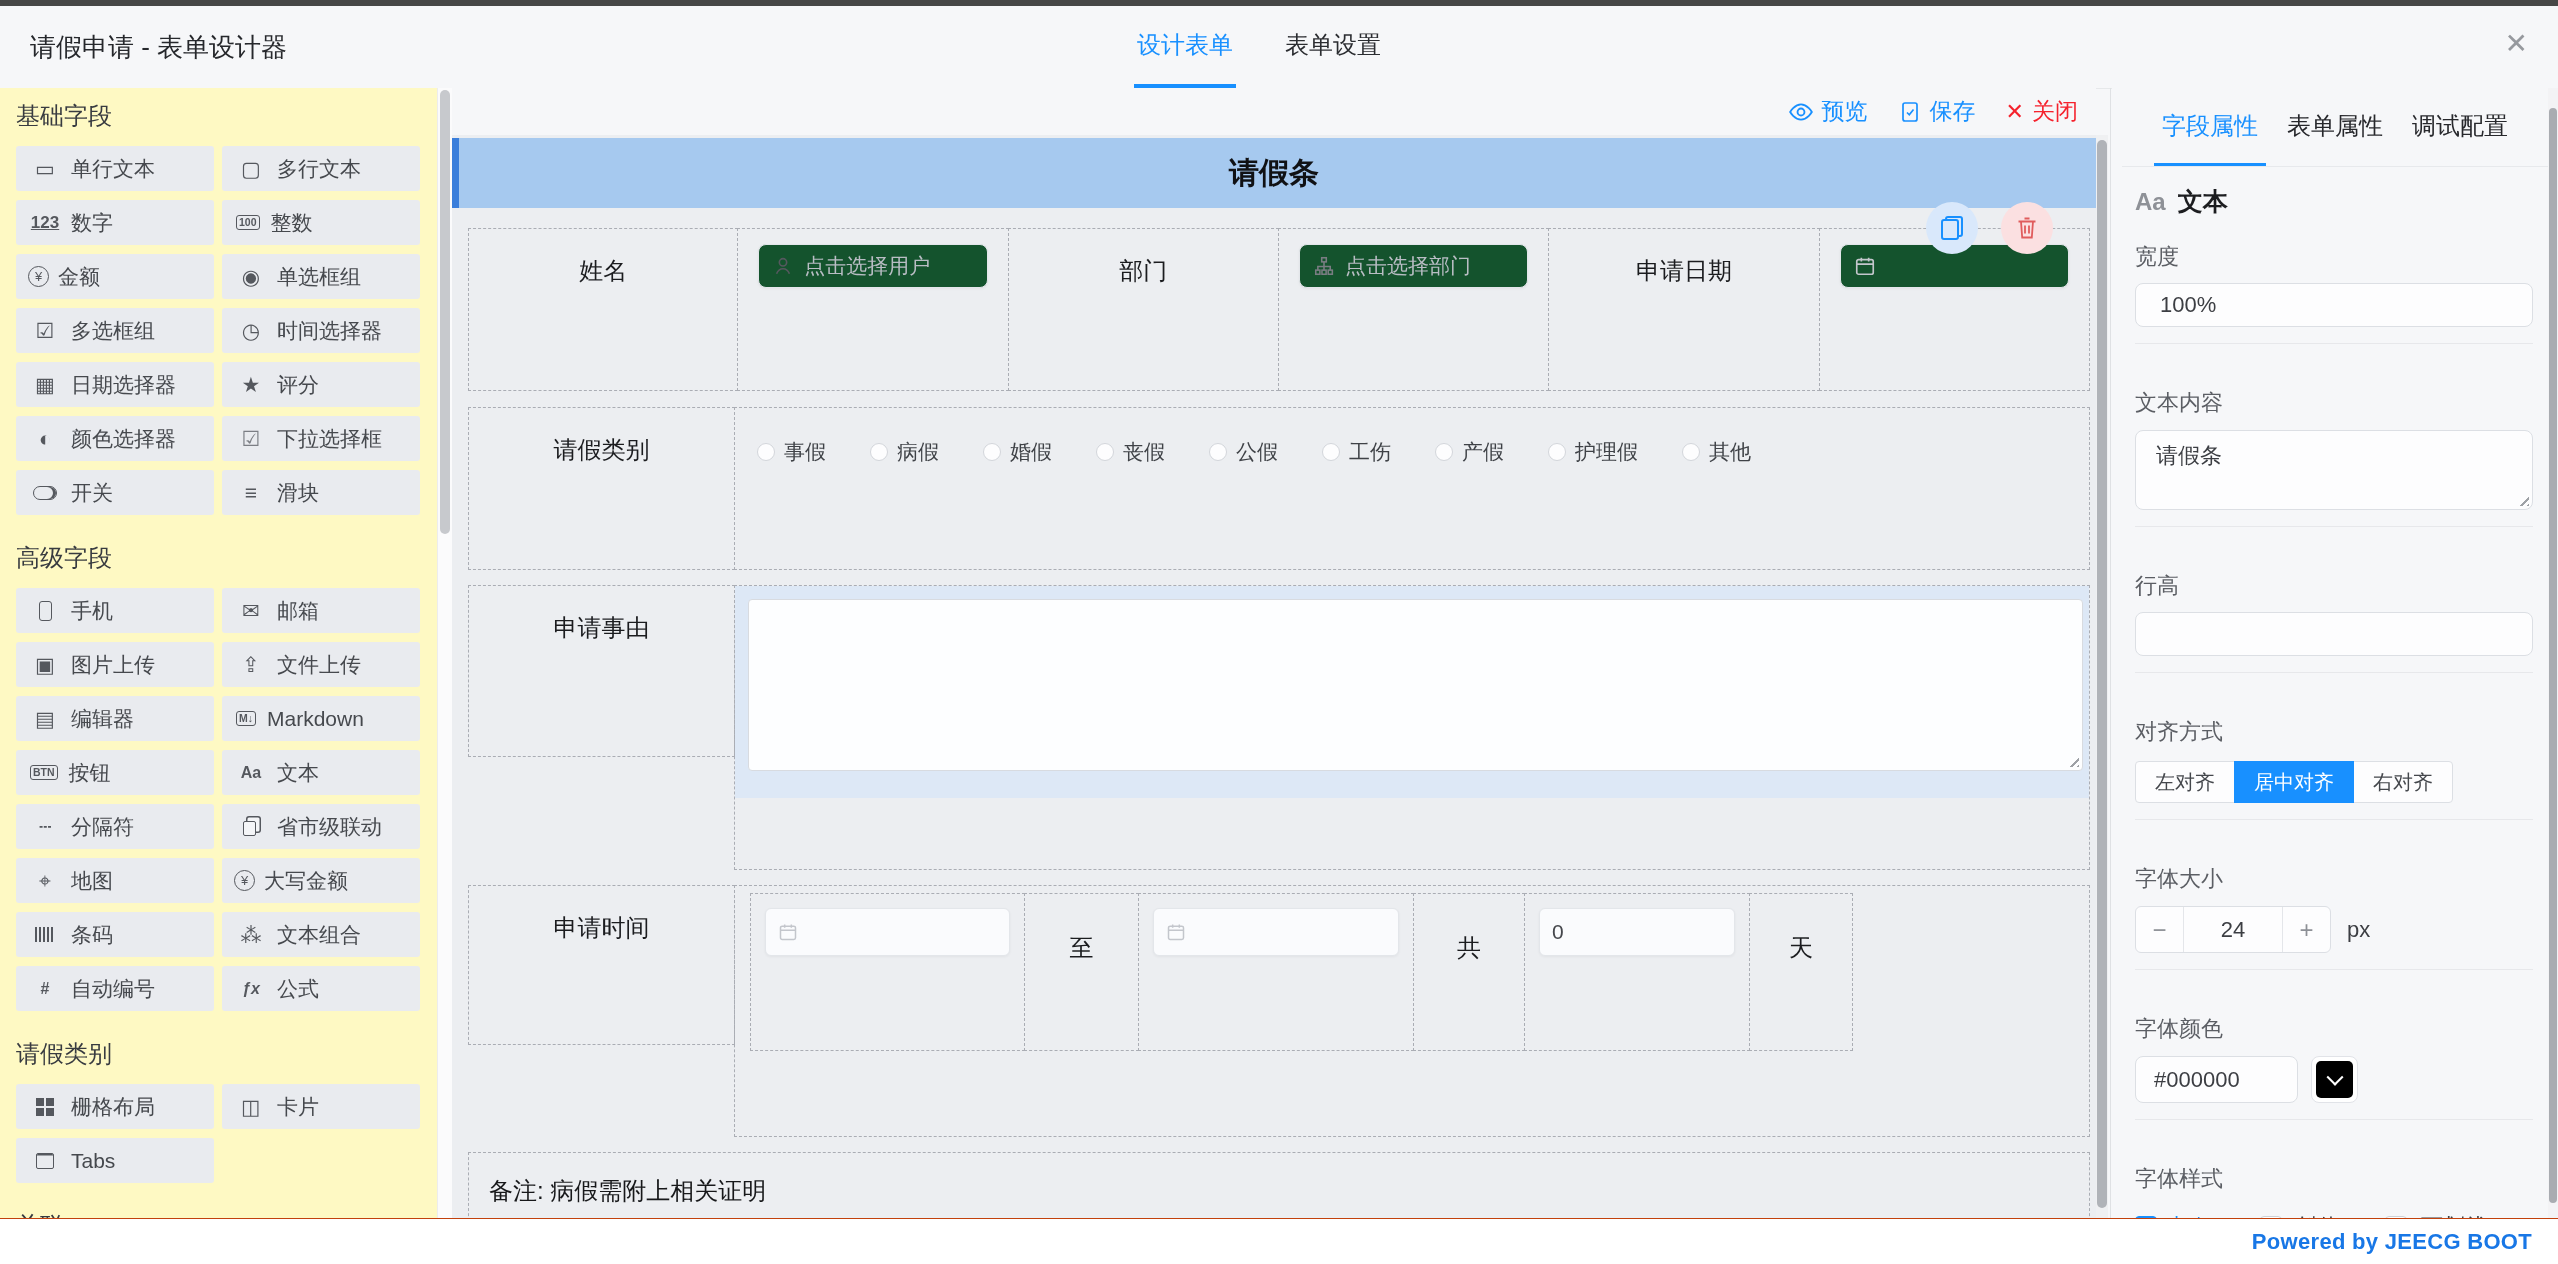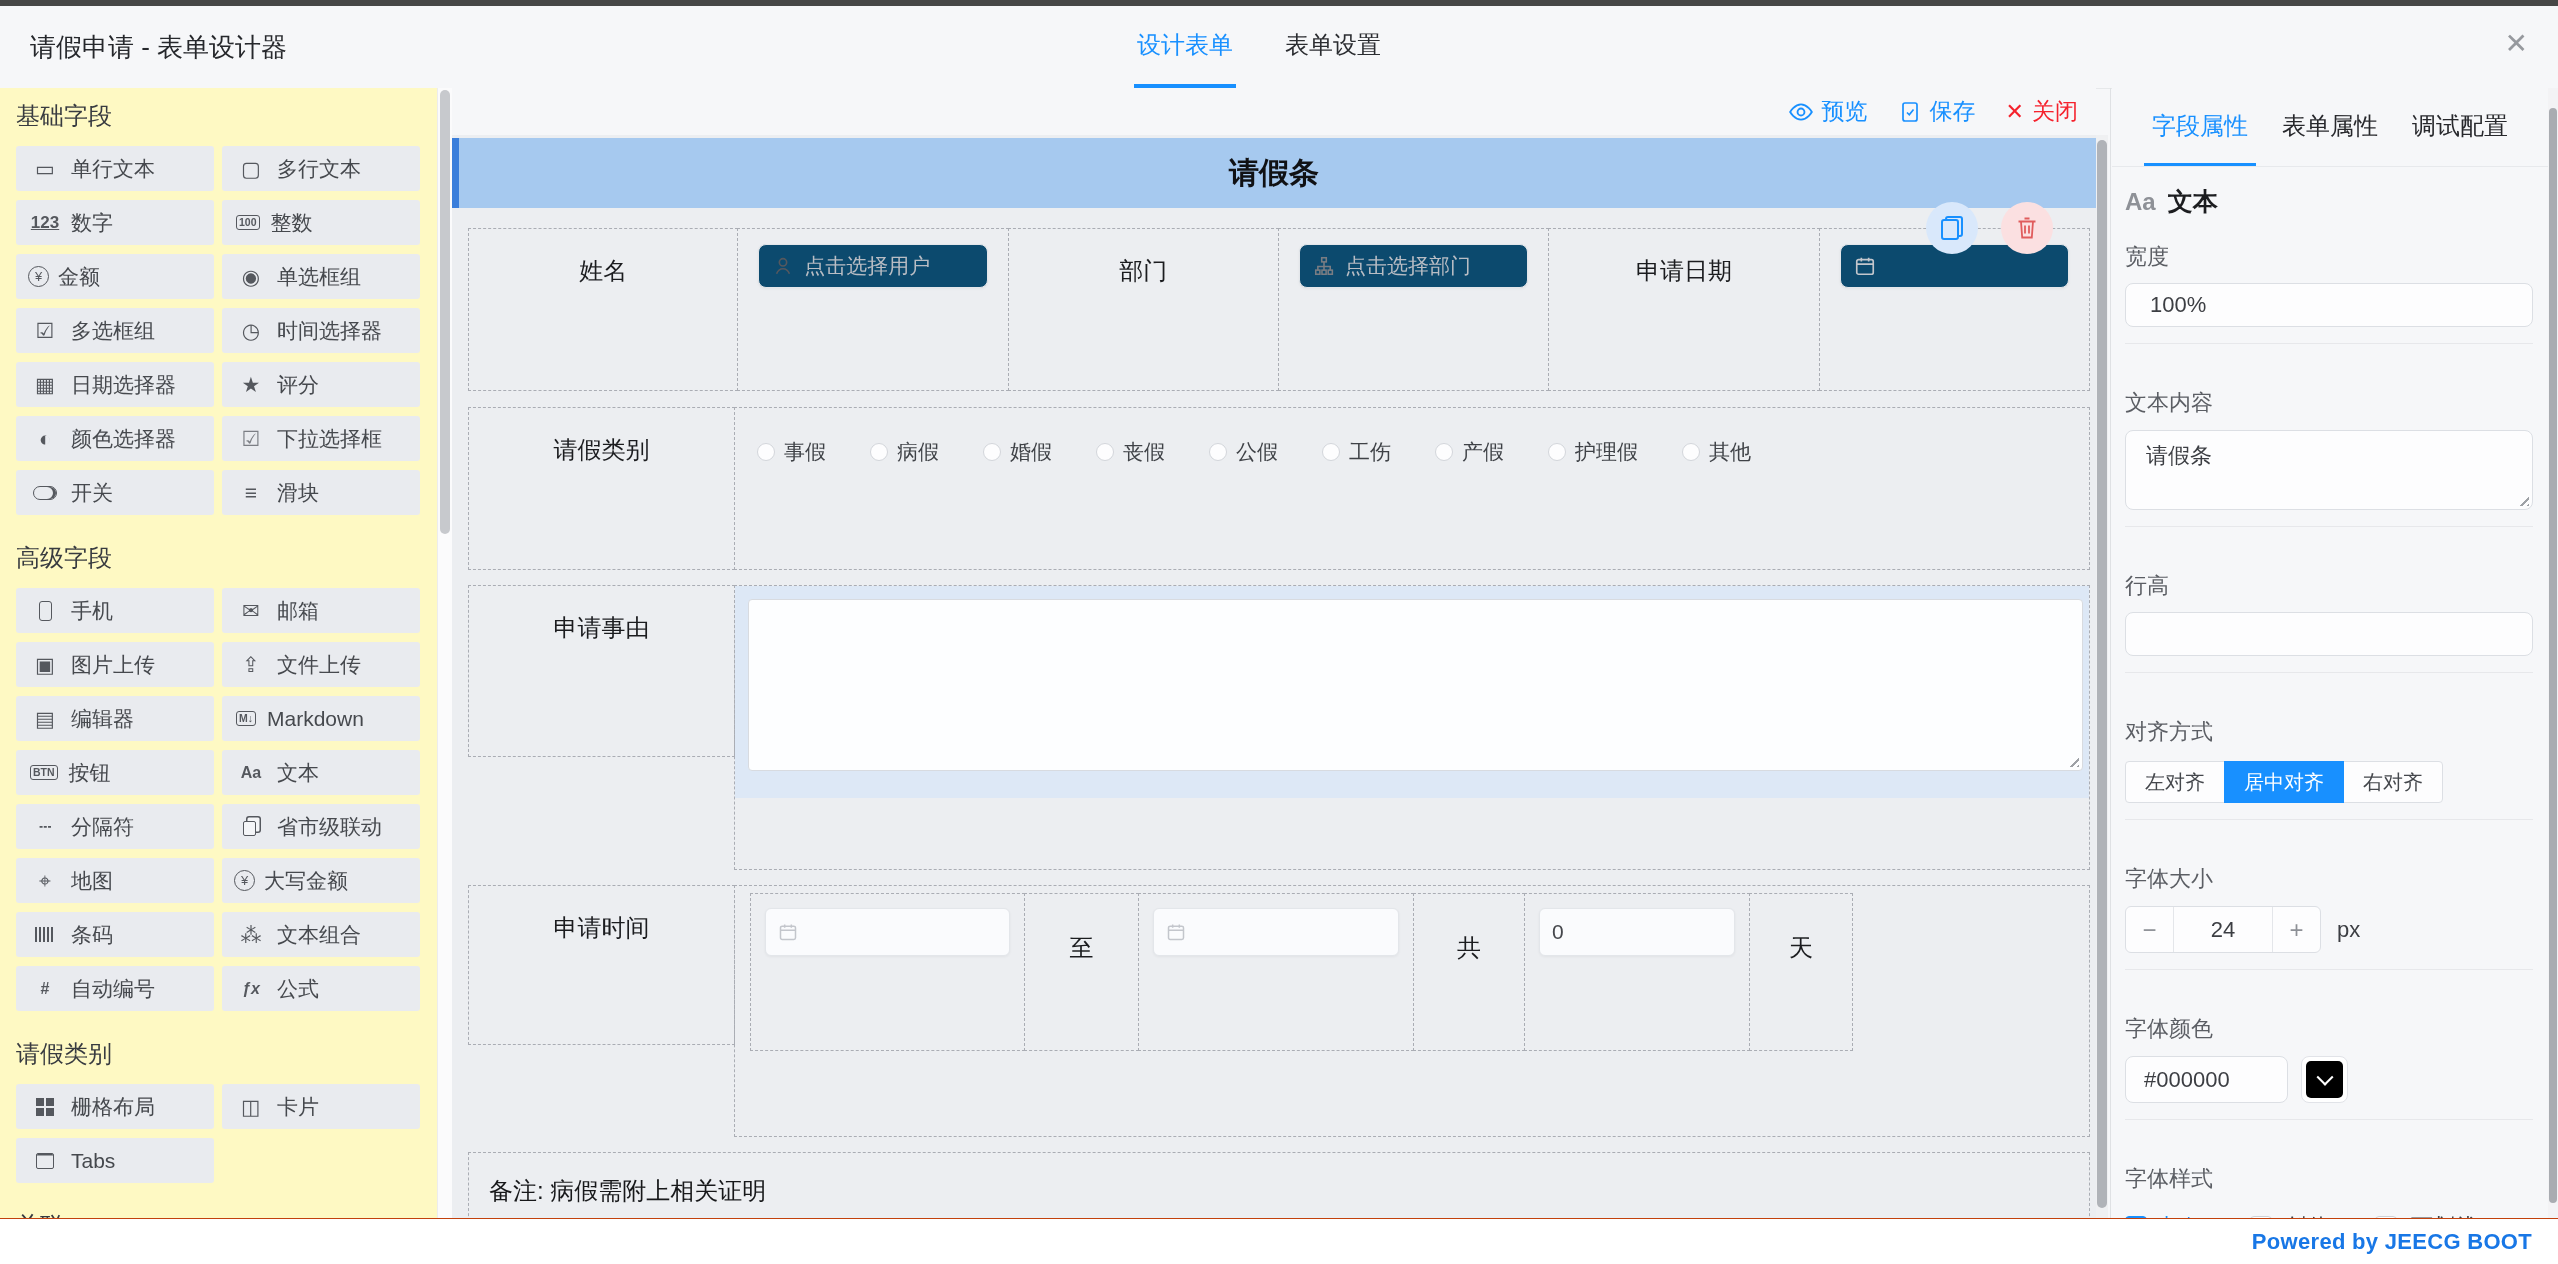--- a/index.html
+++ b/index.html
@@ -53,21 +53,21 @@
   .cp i{position:absolute;width:14px;height:17px;border:2px solid #1890ff;border-radius:3px;}
   .cp i:nth-child(2){right:0;top:0;}
   .cp i:first-child{left:0;bottom:0;background:#d9e8fb;z-index:2;}
   #form-body{padding:0 6px 0 16px;}
   .frow1{margin-top:20px;display:grid;grid-template-columns:repeat(6,1fr);height:163px;}
   .frow2{margin-top:16px;display:grid;grid-template-columns:267px 1fr;height:163px;}
   .frowf{margin-top:15px;display:flex;align-items:flex-start;}
   .cell{border:1px dashed #aaadb4;box-sizing:border-box;background:transparent;}
   .cell+.cell{margin-left:-1px;}
   .label-cell{display:flex;justify-content:center;padding-top:26px;font-size:24px;color:#1b1c1f;font-weight:500;}
-  .pick-input{margin:15px 20px 0;height:44px;background:#0c4a6e;border:1px solid #e3e6ea;border-radius:8px;display:flex;align-items:center;gap:10px;padding:0 13px;font-size:21px;color:#b9bdc4;box-shadow:0 1px 3px rgba(0,0,0,.05);box-sizing:border-box;cursor:text;}
+  .pick-input{margin:15px 20px 0;height:44px;background:#14532d;border:1px solid #e3e6ea;border-radius:8px;display:flex;align-items:center;gap:10px;padding:0 13px;font-size:21px;color:#b9bdc4;box-shadow:0 1px 3px rgba(0,0,0,.05);box-sizing:border-box;cursor:text;}
   .radio-wrap{padding:30px 0 0 22px;display:flex;gap:44px;}
   .radio{display:flex;align-items:center;gap:9px;font-size:21px;color:#3f4247;cursor:pointer;}
   .radio i{width:18px;height:18px;border-radius:50%;border:1px solid #d3d6db;background:#fdfdfe;box-sizing:border-box;}
   .r3-label{width:267px;height:172px;}
   .r3-field{flex:1;height:285px;margin-left:-1px;}
   .sel-wrap{background:#dde8f6;padding:13px 6px 27px 13px;}
   .big-ta{height:170px;background:#fdfeff;border:1px solid #d8dbe0;border-radius:4px;position:relative;}
   .resize-corner{position:absolute;right:3px;bottom:3px;width:13px;height:13px;background:repeating-linear-gradient(135deg,transparent 0 3px,#9ea1a6 3px 4.5px);clip-path:polygon(100% 0,100% 100%,0 100%);}
   .r4-label{width:267px;height:160px;}
   .r4-field{flex:1;height:252px;margin-left:-1px;border:1px dashed #aaadb4;box-sizing:border-box;}
@@ -75,21 +75,21 @@
   .t-cell{border:1px dashed #aaadb4;box-sizing:border-box;}
   .t-cell+.t-cell{margin-left:-1px;}
   .t-text{padding-top:38px;text-align:center;font-size:24px;color:#1b1c1f;font-weight:500;}
   .t-input{margin:14px;height:48px;background:#fafbfd;border:1px solid #e3e6ea;border-radius:6px;display:flex;align-items:center;gap:10px;padding:0 12px;box-shadow:0 1px 3px rgba(0,0,0,.05);box-sizing:border-box;font-size:21px;color:#45474c;cursor:text;}
   .frow5{margin-top:15px;height:110px;border:1px dashed #aaadb4;box-sizing:border-box;padding:22px 0 0 20px;font-size:24px;font-weight:500;color:#17181a;}
   #canvas-scroll{left:2096px;top:135px;width:12px;height:1083px;background:#eff0f2;}
   #canvas-thumb{position:absolute;left:1px;top:5px;width:10px;height:1068px;background:#b0b3b8;border-radius:5px;}
   #panel-divider{left:2110px;top:88px;width:1px;height:1130px;background:#dfe1e4;}
 
   
-  #rightpanel{left:2112px;top:88px;width:436px;height:1130px;background:#f6f7f9;box-sizing:border-box;overflow:hidden;}
+  #rightpanel{left:2112px;top:88px;width:436px;height:1130px;background:#f6f7f9;box-sizing:border-box;overflow:hidden;padding-left:10px;}
   #panel-tabs{height:79px;display:flex;align-items:stretch;justify-content:space-between;padding:0 32px;border-bottom:1px solid #e7e9ec;box-sizing:border-box;}
   .p-tab{font-size:24px;color:#27282c;display:flex;align-items:center;padding:0 8px;border-bottom:3px solid transparent;box-sizing:border-box;cursor:pointer;}
   .p-tab.active{color:#1890ff;border-bottom-color:#1890ff;}
   #panel-body{padding:18px 15px 0 13px;}
   .p-widget{display:flex;align-items:center;gap:12px;}
   .p-widget .aa{font-size:24px;font-weight:bold;color:#8e9197;}
   .p-widget .wname{font-size:25px;font-weight:bold;color:#1c1d20;}
   .p-label{font-size:22px;color:#5b5e64;margin-top:44px;}
   .p-label.first{margin-top:24px;}
   .p-input{margin-top:11px;height:44px;background:#fdfdfe;border:1px solid #dcdfe4;border-radius:8px;display:flex;align-items:center;padding:0 24px;font-size:22px;color:#3c3e43;box-sizing:border-box;cursor:text;}

